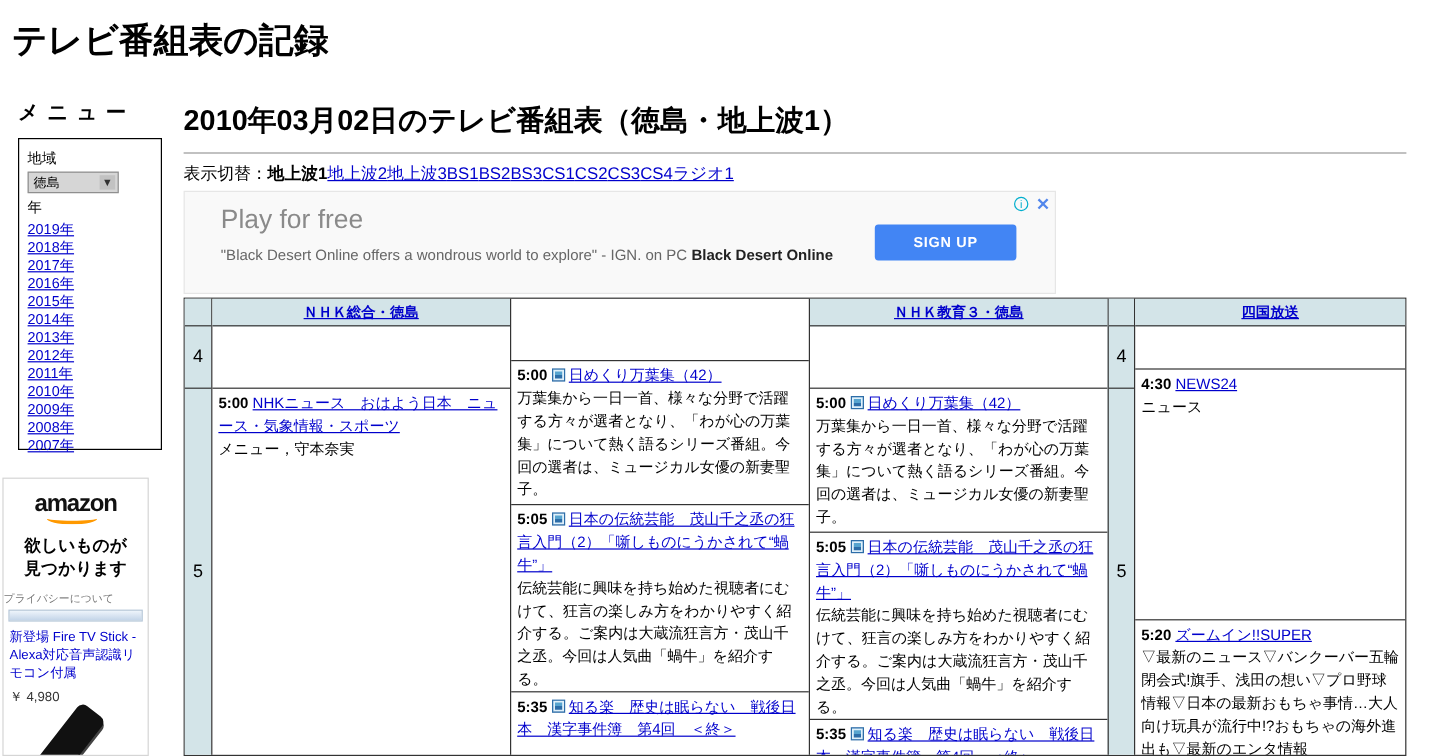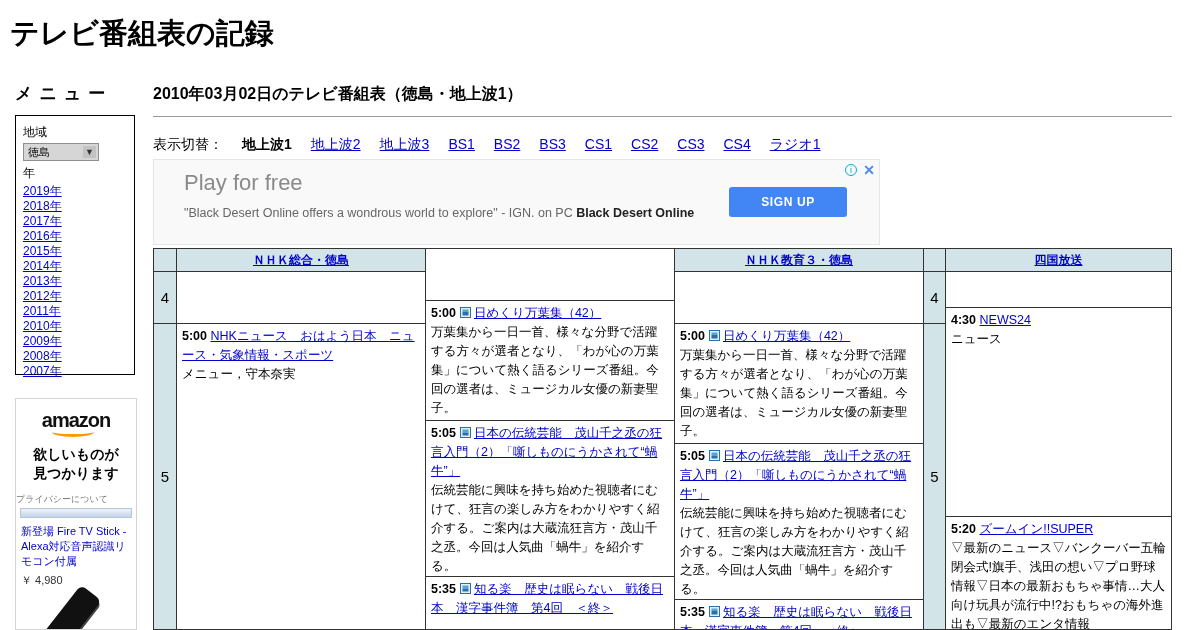--- a/index.html
+++ b/index.html
@@ -20,40 +20,40 @@
   .menu-box .label { margin:3px 0 2px 0; }
   .select {
     width:76px; height:18px; background:#d6d6d6; border:1px solid #8f8f8f;
     display:flex; align-items:center; justify-content:space-between;
     font-size:11px; padding:0 2px 0 4px; cursor:pointer; margin-bottom:4px;
   }
   .sel-arrow { font-size:9px; color:#333; background:#c2c2c2; padding:1px 2px; }
   .yr { display:block; font-size:12px; line-height:15px; }
 
   
-  .amazon-box { position:absolute; left:15px; top:398px; width:122px; height:232px;
+  .amazon-box { position:absolute; left:2px; top:398px; width:122px; height:232px;
     border:1px solid #d5d5d5; overflow:hidden; background:#fff; }
   .amz-logo { text-align:center; margin-top:10px; }
   .amz-word { font-weight:bold; font-size:20px; letter-spacing:-1px; color:#111; }
   .amz-smile { display:block; width:42px; height:10px; margin:-5px auto 0 36px;
     border-bottom:3px solid #ff9900; border-radius:0 0 60% 60%; }
   .amz-tagline { text-align:center; font-size:14px; font-weight:bold; line-height:19px; margin-top:8px; }
   .amz-privacy { font-size:9px; color:#767676; padding-right:6px; margin-top:10px; }
   .amz-bar { height:10px; margin:2px 4px 6px 4px; border:1px solid #b5c6d8;
     background:linear-gradient(#eef4fb,#c3d4e8); }
   .amz-product { font-size:11px; color:#0000cc; line-height:15px; padding:0 5px; }
   .amz-price { font-size:11px; color:#333; padding:4px 5px; }
   .amz-stick { position:absolute; left:34px; bottom:-46px; width:26px; height:92px;
     background:#111; border-radius:6px; transform:rotate(38deg); box-shadow:2px 2px 0 #444; }
 
   
   .main-heading { position:absolute; left:153px; top:84px; width:1019px; margin:0;
-    font-size:16px; font-weight:bold; padding-bottom:11px; border-bottom:1px solid #999; }
+    font-size:24px; font-weight:bold; padding-bottom:11px; border-bottom:1px solid #999; }
   .switcher { position:absolute; left:153px; top:136px; font-size:14px;
-    display:flex; gap:19px; align-items:baseline; white-space:nowrap; }
+    display:flex; align-items:baseline; white-space:nowrap; }
   .switcher .lbl { color:#000; }
   .switcher .cur { font-weight:bold; color:#000; }
 
   
   .gad { position:absolute; left:153px; top:159px; width:727px; height:86px;
     background:#f9f9f9; border:1px solid #e6e6e6; }
   .gad-title { position:absolute; left:30px; top:10px; font-size:22px; color:#8a8a8a; }
   .gad-quote { position:absolute; left:30px; top:44px; width:540px; font-size:12.5px;
     color:#666; line-height:18px; }
   .gad-adv { font-weight:bold; color:#222; }

